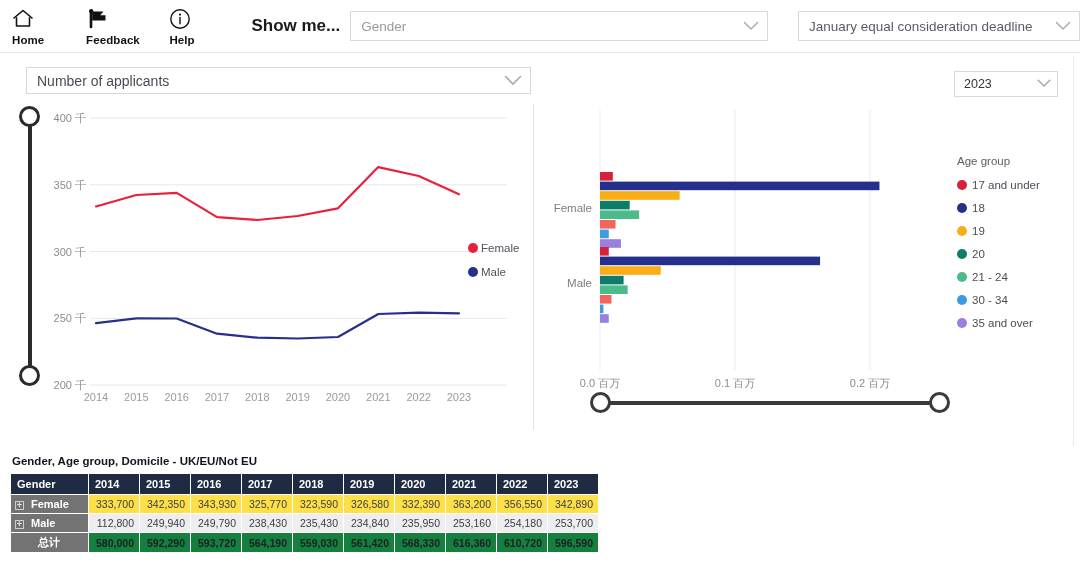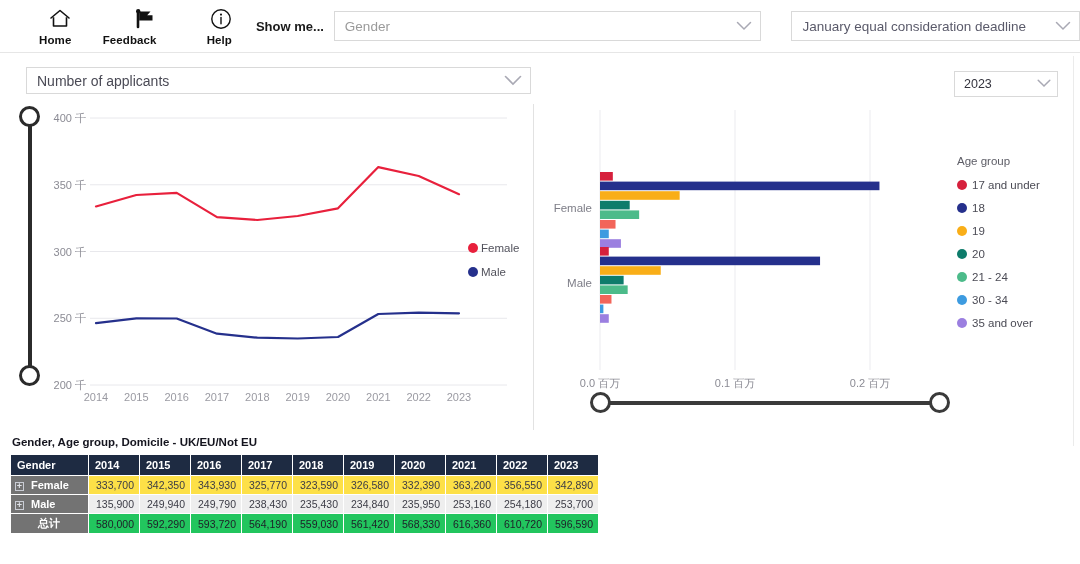--- a/index.html
+++ b/index.html
@@ -12,29 +12,29 @@
   .app { position: relative; width: 1080px; height: 564px; }
 
   
   .toolbar {
     position: absolute; left: 0; top: 0; width: 1080px; height: 53px;
     background: #ffffff;
     border-bottom: 1px solid #e6e6e6;
     display: flex; align-items: center;
   }
   .tool-btn {
-    display: flex; flex-direction: column; align-items: flex-end; justify-content: center;
+    display: flex; flex-direction: column; align-items: flex-start; justify-content: center;
     width: 62px; height: 50px; cursor: pointer; user-select: none;
   }
   .tool-btn .glyph { height: 24px; display: flex; align-items: center; justify-content: center; }
   .tool-btn .lbl {
     font-size: 11.5px; font-weight: bold; color: #111; margin-top: 3px; letter-spacing: .1px;
   }
   .showme-lbl {
-    font-size: 13px; font-weight: bold; color: #1a1a1a;
+    font-size: 17px; font-weight: bold; color: #1a1a1a;
     margin-left: 24px; margin-right: 10px; white-space: nowrap;
   }
   .combo {
     height: 30px; border: 1px solid #d9d9d9; background: #fff;
     display: flex; align-items: center; justify-content: space-between;
     padding: 0 8px 0 10px; font-size: 13.5px; color: #9a9a9a;
   }
   .combo.filled { color: #5a5a6a; }
   .combo .cval { white-space: nowrap; overflow: hidden; text-overflow: ellipsis; }
   #showme-combo { width: 445px; }
@@ -94,21 +94,21 @@
   .hslider .knob.r { right: 0; }
 
   
   .agelegend { position: absolute; left: 957px; top: 155px; width: 118px; }
   .agelegend .ttl { font-size: 11.5px; color: #5d5d66; margin-bottom: 6px; }
   .agelegend .row { display: flex; align-items: center; height: 23px; cursor: pointer; }
   .agelegend .dot { width: 10px; height: 10px; border-radius: 50%; flex: 0 0 auto; }
   .agelegend .txt { font-size: 11.5px; color: #4b4b55; margin-left: 5px; white-space: nowrap; }
 
   
-  .table-wrap { position: absolute; left: 10px; top: 436px; width: 600px; }
+  .table-wrap { position: absolute; left: 10px; top: 455px; width: 600px; }
   .table-title {
     font-size: 11.5px; font-weight: bold; color: #14141e; margin-bottom: 6px; margin-left: 2px;
   }
   table.dt { border-collapse: collapse; font-size: 10.5px; }
   table.dt th, table.dt td {
     border: 1px solid #ffffff; padding: 2px 5px; white-space: nowrap; height: 19px;
   }
   table.dt thead th {
     background: #1e2b42; color: #ffffff; font-weight: bold; font-size: 11px;
     text-align: left; padding: 3px 6px; height: 21px;
@@ -120,21 +120,21 @@
   }
   table.dt td.rowhdr .expander {
     display: inline-block; width: 9px; height: 9px; line-height: 7px; text-align: center;
     border: 1px solid #c9ccd4; color: #dfe2e8; font-size: 9px; margin-right: 7px;
     vertical-align: middle; cursor: pointer;
   }
   table.dt td.rowhdr.total { text-align: center; font-weight: bold; }
   table.dt td.num { text-align: right; color: #3c3c46; width: 51px; }
   tr.r-odd td.num { background: #fde047; }
   tr.r-even td.num { background: #eeeeee; }
-  tr.r-total td.num { background: #22c55e; font-weight: normal; color: #1e1e28; }
+  tr.r-total td.num { background: #15803d; font-weight: bold; color: #1e1e28; }
 </style>
 </head>
 <body>
 
 <div class="app">
 
   <div class="toolbar">
 
     <div class="tool-btn" style="margin-left:12px;">
       <span class="glyph">
@@ -343,21 +343,21 @@
             <td class="num">325,770</td>
             <td class="num">323,590</td>
             <td class="num">326,580</td>
             <td class="num">332,390</td>
             <td class="num">363,200</td>
             <td class="num">356,550</td>
             <td class="num">342,890</td>
           </tr>
           <tr class="r-even">
             <td class="rowhdr"><span class="expander">+</span><span>Male</span></td>
-            <td class="num">135,900</td>
+            <td class="num">112,800</td>
             <td class="num">249,940</td>
             <td class="num">249,790</td>
             <td class="num">238,430</td>
             <td class="num">235,430</td>
             <td class="num">234,840</td>
             <td class="num">235,950</td>
             <td class="num">253,160</td>
             <td class="num">254,180</td>
             <td class="num">253,700</td>
           </tr>

